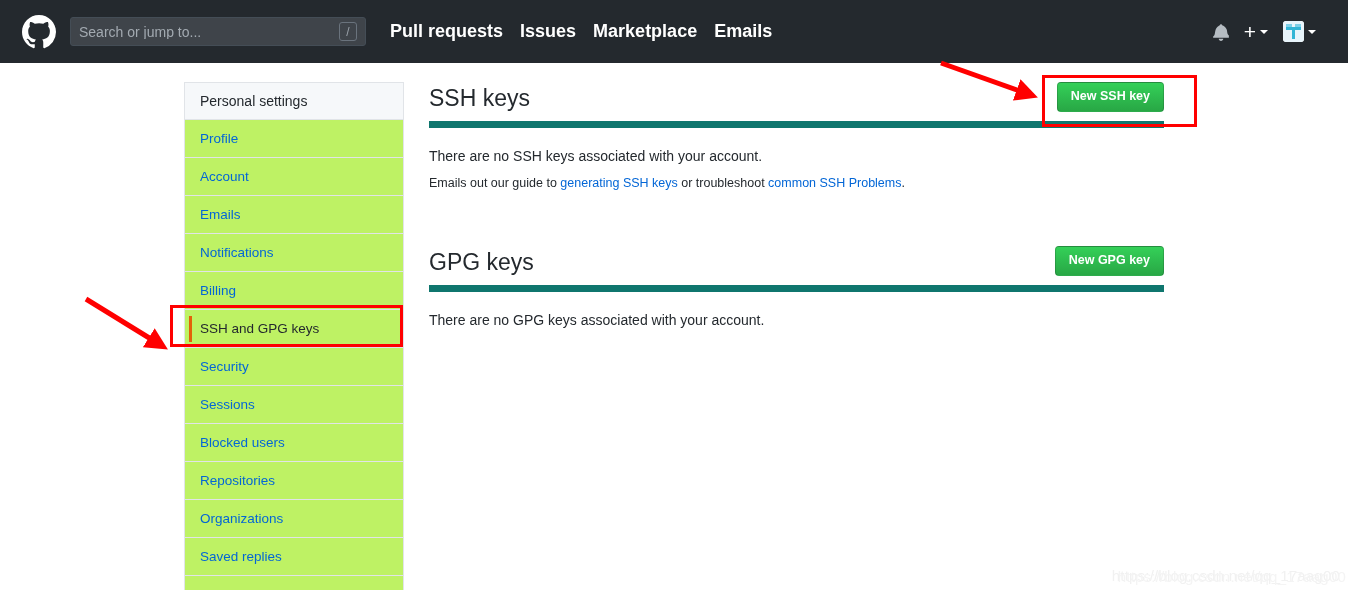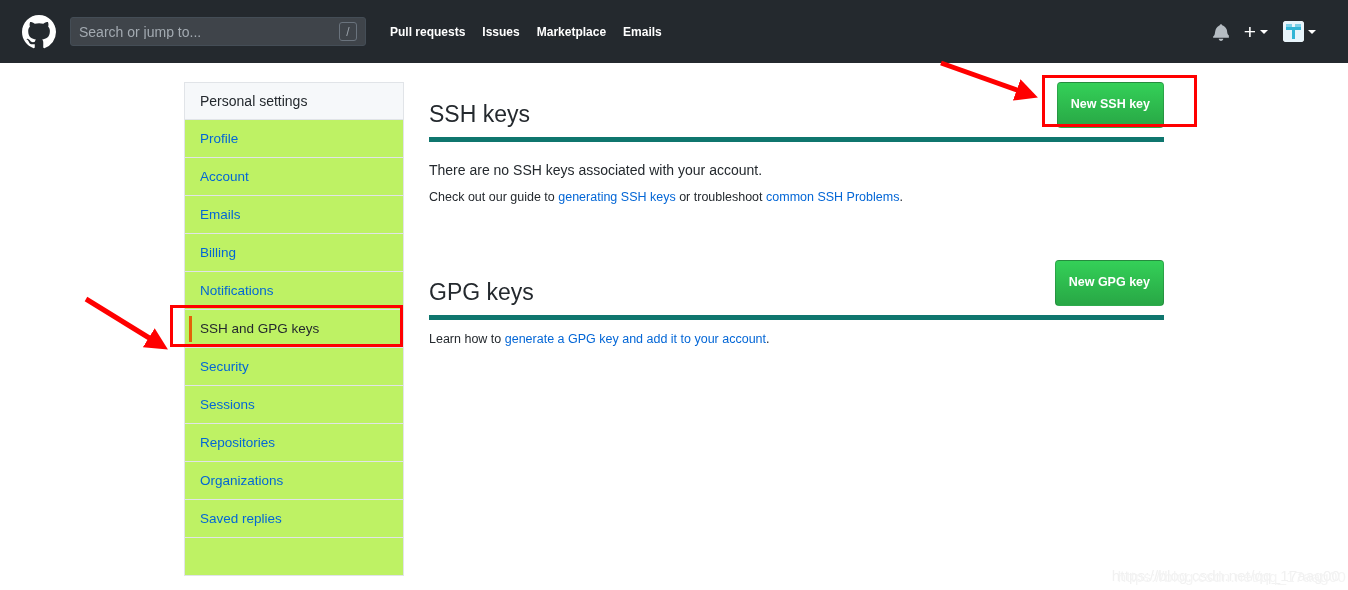--- a/index.html
+++ b/index.html
@@ -67,21 +67,21 @@
   }
 
   .nav-links {
     display: flex;
     align-items: center;
     margin-left: 24px;
     gap: 17px;
   }
   .nav-links a {
     color: #ffffff;
-    font-size: 12px;
+    font-size: 18px;
     font-weight: bold;
     text-decoration: none;
     white-space: nowrap;
   }
 
   .topbar-right {
     margin-left: auto;
     display: flex;
     align-items: center;
     gap: 15px;
@@ -176,38 +176,38 @@
     position: absolute;
     left: 429px;
     top: 19px;
     width: 735px;
   }
 
   .section-head {
     display: flex;
     align-items: flex-end;
     justify-content: space-between;
-    border-bottom: 5px solid #0f766e;
+    border-bottom: 7px solid #0f766e;
     padding-bottom: 9px;
   }
   .section-title {
     font-size: 23px;
     font-weight: normal;
     color: #24292e;
     line-height: 1.1;
   }
 
   .btn-green {
     background: linear-gradient(#34d058, #28a745);
     border: 1px solid rgba(27,31,35,0.2);
     border-radius: 4px;
     color: #ffffff;
     font-size: 12.5px;
     font-weight: bold;
-    padding: 15px 13px;
+    padding: 7px 13px;
     cursor: pointer;
     white-space: nowrap;
     line-height: 1.1;
   }
 
   .body-text {
     font-size: 14px;
     color: #24292e;
     margin-top: 20px;
   }
@@ -326,33 +326,36 @@
     <div class="sidebar-item">
       <span>Profile</span>
     </div>
     <div class="sidebar-item">
       <span>Account</span>
     </div>
     <div class="sidebar-item">
       <span>Emails</span>
     </div>
     <div class="sidebar-item">
+      <span>Notifications</span>
+    </div>
+    <div class="sidebar-item">
       <span>Billing</span>
-    </div>
-    <div class="sidebar-item">
-      <span>Notifications</span>
     </div>
     <div class="sidebar-item selected">
       <span>SSH and GPG keys</span>
     </div>
     <div class="sidebar-item">
       <span>Security</span>
     </div>
     <div class="sidebar-item">
       <span>Sessions</span>
+    </div>
+    <div class="sidebar-item">
+      <span>Blocked users</span>
     </div>
     <div class="sidebar-item">
       <span>Repositories</span>
     </div>
     <div class="sidebar-item">
       <span>Organizations</span>
     </div>
     <div class="sidebar-item">
       <span>Saved replies</span>
     </div>
@@ -361,32 +364,30 @@
 
   <main class="content">
 
     <section>
       <div class="section-head">
         <h2 class="section-title">SSH keys</h2>
         <button class="btn-green">New SSH key</button>
       </div>
       <p class="body-text">There are no SSH keys associated with your account.</p>
       <p class="help-text">
-        <span>Check out our guide to </span><a href="#">generating SSH keys</a><span> or troubleshoot </span><a href="#">common SSH Problems</a><span>.</span>
+        <span>Emails out our guide to </span><a href="#">generating SSH keys</a><span> or troubleshoot </span><a href="#">common SSH Problems</a><span>.</span>
       </p>
     </section>
 
     <section class="section-gpg">
       <div class="section-head">
         <h2 class="section-title">GPG keys</h2>
         <button class="btn-green">New GPG key</button>
       </div>
-      <p class="help-text">
-        <span>Learn how to </span><a href="#">generate a GPG key and add it to your account</a><span>.</span>
-      </p>
+      <p class="body-text">There are no GPG keys associated with your account.</p>
     </section>
   </main>
 
   <div class="watermark">
     <span>https://blog.csdn.net/qq_17aag00</span>
     <span class="wm2">https://blog.csdn.net/qq_17aag00</span>
   </div>
 </div>
 
 <div class="anno-box" id="anno-box-ssh-button"></div>

